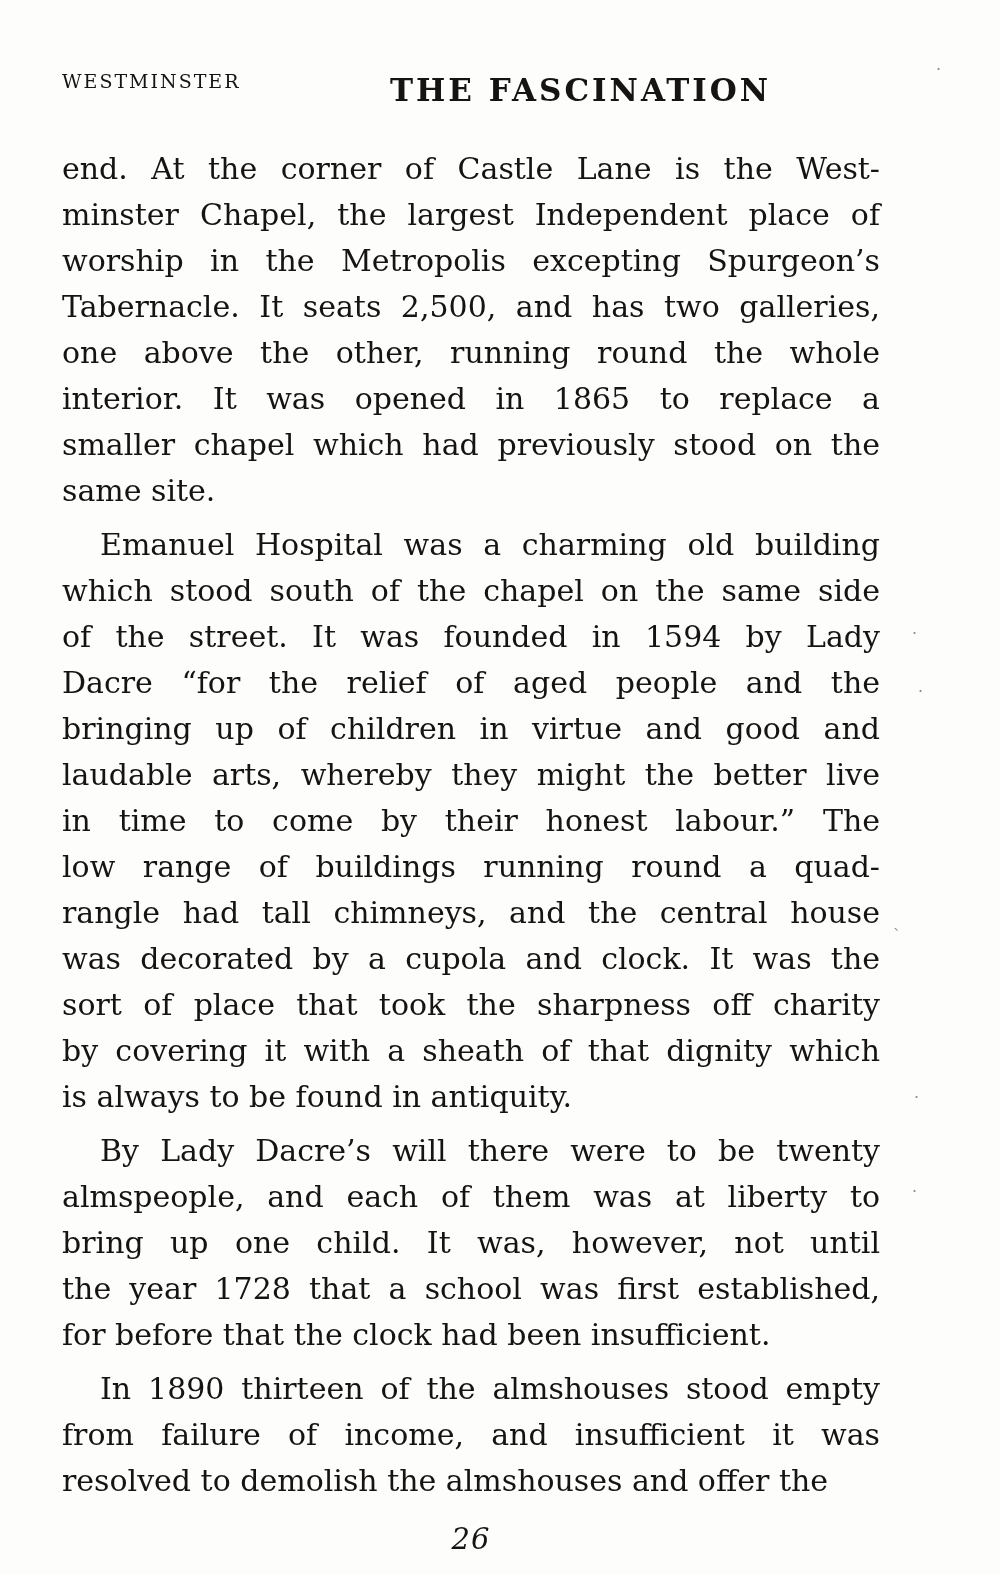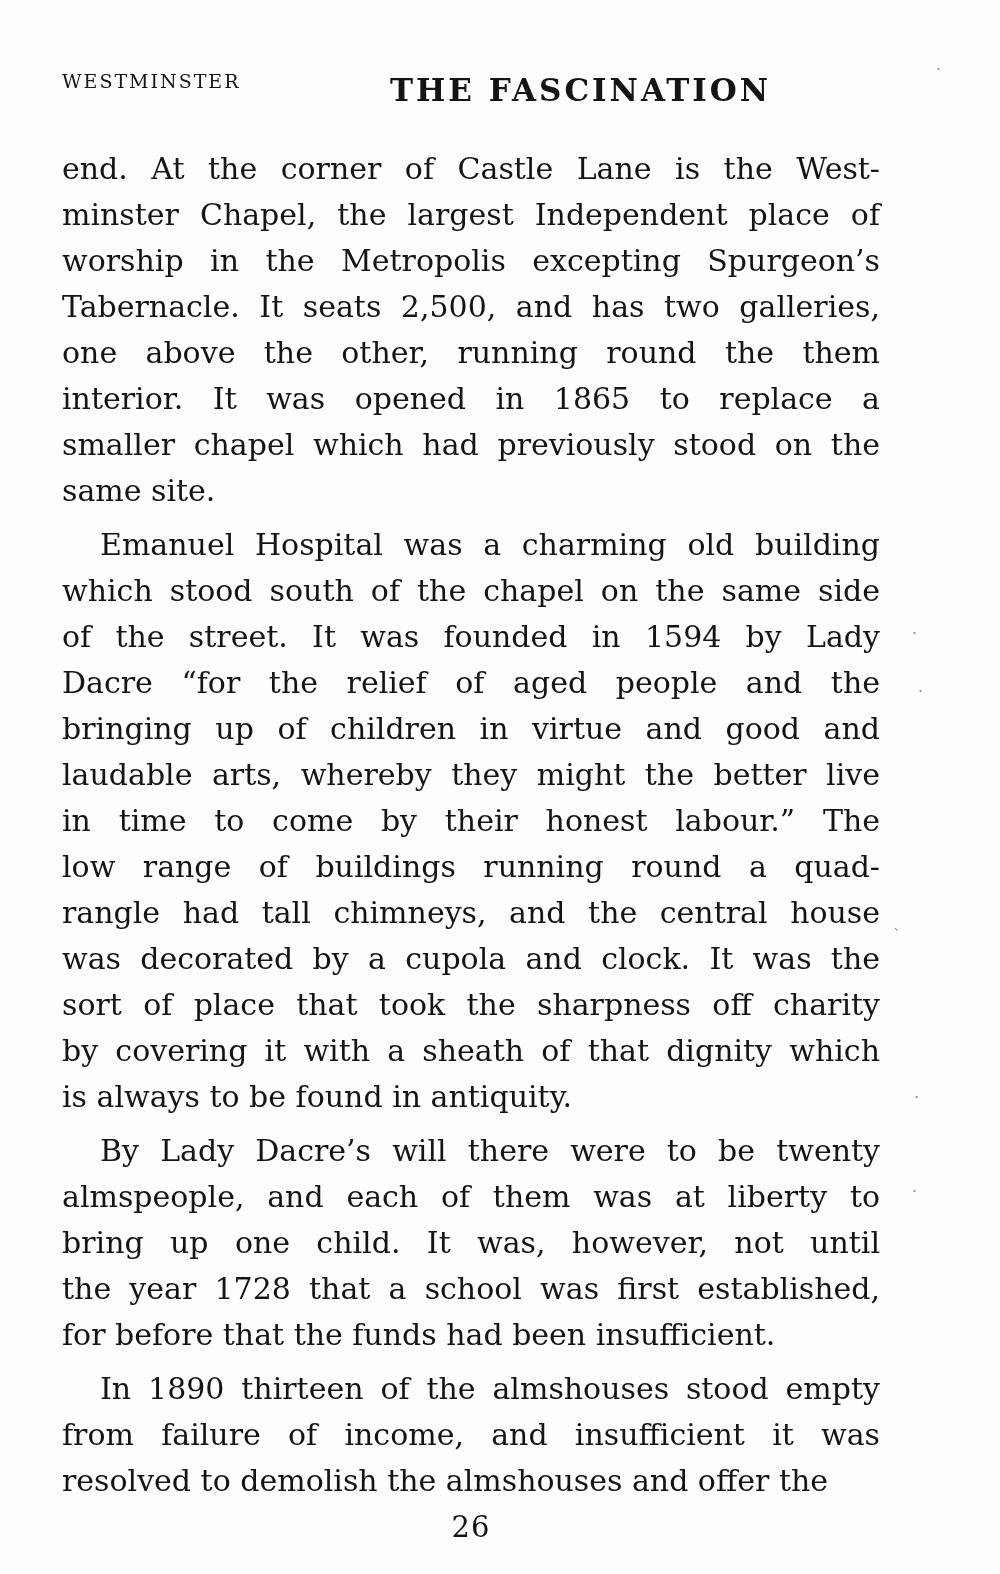--- a/index.html
+++ b/index.html
@@ -58,23 +58,24 @@
   }
   .line.last {
     text-align-last: left;
     -moz-text-align-last: left;
   }
   .line.first-indent {
     text-indent: 38px;
     margin-top: 8px;
   }
   .page-footer {
-    margin-top: 6px;
+    margin-top: 18px;
     width: 818px;
     text-align: center;
+    font-style: italic;
   }
   .page-num {
     font-size: 29px;
     letter-spacing: 1px;
   }
   .artifact {
     position: absolute;
     font-size: 16px;
     color: #8d8d88;
     line-height: 1;
@@ -90,21 +91,21 @@
     <span class="hdr-left">WESTMINSTER</span>
     <span class="hdr-title">THE FASCINATION</span>
   </header>
 
   <main class="body-text" id="paragraphs">
       <div class="paragraph">
         <div class="line">end. At the corner of Castle Lane is the West-</div>
         <div class="line">minster Chapel, the largest Independent place of</div>
         <div class="line">worship in the Metropolis excepting Spurgeon’s</div>
         <div class="line">Tabernacle. It seats 2,500, and has two galleries,</div>
-        <div class="line">one above the other, running round the them</div>
+        <div class="line">one above the other, running round the whole</div>
         <div class="line">interior. It was opened in 1865 to replace a</div>
         <div class="line">smaller chapel which had previously stood on the</div>
         <div class="line last">same site.</div>
       </div>
       <div class="paragraph">
         <div class="line first-indent">Emanuel Hospital was a charming old building</div>
         <div class="line">which stood south of the chapel on the same side</div>
         <div class="line">of the street. It was founded in 1594 by Lady</div>
         <div class="line">Dacre “for the relief of aged people and the</div>
         <div class="line">bringing up of children in virtue and good and</div>
@@ -115,21 +116,21 @@
         <div class="line">was decorated by a cupola and clock. It was the</div>
         <div class="line">sort of place that took the sharpness off charity</div>
         <div class="line">by covering it with a sheath of that dignity which</div>
         <div class="line last">is always to be found in antiquity.</div>
       </div>
       <div class="paragraph">
         <div class="line first-indent">By Lady Dacre’s will there were to be twenty</div>
         <div class="line">almspeople, and each of them was at liberty to</div>
         <div class="line">bring up one child. It was, however, not until</div>
         <div class="line">the year 1728 that a school was first established,</div>
-        <div class="line last">for before that the funds had been insufficient.</div>
+        <div class="line last">for before that the clock had been insufficient.</div>
       </div>
       <div class="paragraph">
         <div class="line first-indent">In 1890 thirteen of the almshouses stood empty</div>
         <div class="line">from failure of income, and insufficient it was</div>
         <div class="line last">resolved to demolish the almshouses and offer the</div>
       </div>
     </main>
 
   <footer class="page-footer">
     <span class="page-num">26</span>

